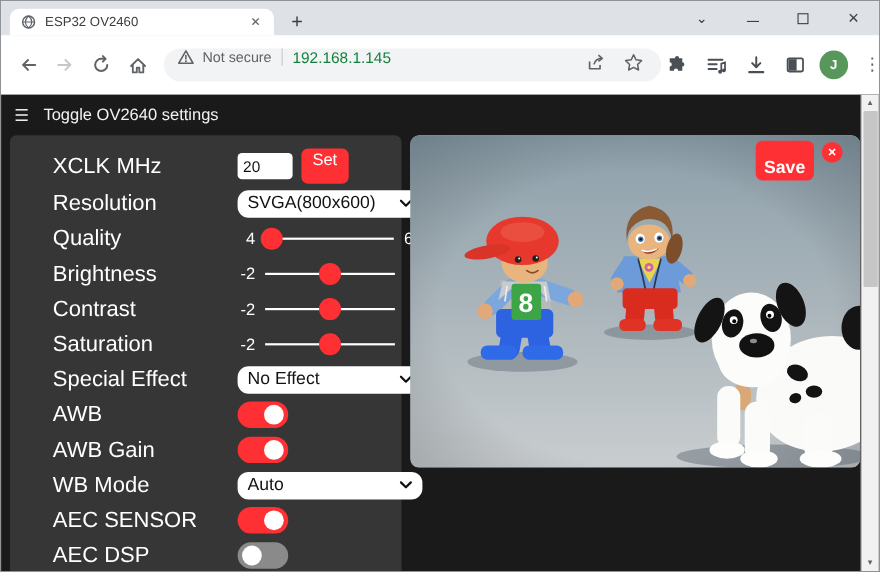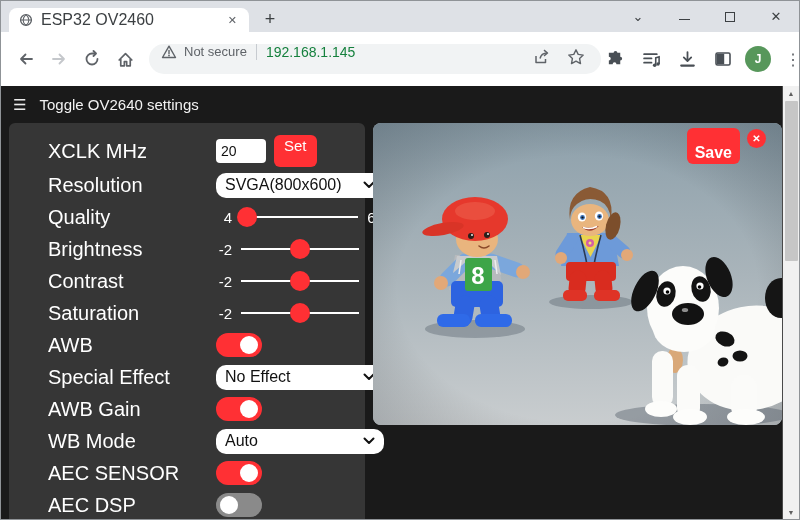--- a/index.html
+++ b/index.html
@@ -4,21 +4,21 @@
 <style>
   * { box-sizing: border-box; margin: 0; padding: 0; }
   html,body { width:800px; height:520px; }
   body { font-family: "Liberation Sans", sans-serif; background:#cfcfcf; }
 
   .window { position:relative; width:800px; height:520px; border:1px solid #8f9397; background:#fff; overflow:hidden; }
 
   
   .tabstrip { position:relative; height:31px; background:#dee1e6; }
   .tab { position:absolute; left:8px; top:7px; width:240px; height:24px; background:#fff; border-radius:8px 8px 0 0; display:flex; align-items:center; padding:0 8px 0 10px; }
-  .tab-title { flex:1; font-size:16px; color:#3c4043; white-space:nowrap; overflow:hidden; }
+  .tab-title { flex:1; font-size:12px; color:#3c4043; white-space:nowrap; overflow:hidden; }
   .tab-close { font-size:11px; color:#5f6368; padding:0 4px; cursor:default; }
   .newtab { position:absolute; left:256px; top:5px; width:26px; height:26px; display:flex; align-items:center; justify-content:center; font-size:18px; color:#3c4043; }
   .wincontrols { position:absolute; right:0; top:0; height:31px; display:flex; }
   .winbtn { width:46px; height:31px; display:flex; align-items:center; justify-content:center; color:#3c4043; font-size:13px; }
   .max-box { width:10px; height:10px; border:1.4px solid #3c4043; }
   .min-bar { width:11px; height:1.6px; background:#3c4043; margin-top:6px; }
 
   
   .toolbar { height:54px; background:#fff; display:flex; align-items:center; padding:0 10px; }
   .navbtn { width:30px; height:30px; display:flex; align-items:center; justify-content:center; margin-right:3px; flex:none; }
@@ -246,38 +246,38 @@
         <span class="ctrl slider">
           <span class="smin">-2</span>
           <span class="track">
               <span class="thumb" style="left: 50%;"></span>
             </span>
           <span class="smax">2</span>
         </span>
       </div>
 
       <div class="row">
-        <span class="lbl">AWB</span>
-        <span class="ctrl">
-            <div class="toggle on">
-              <div class="knob"></div>
-            </div>
-          </span>
-      </div>
-
-      <div class="row">
         <span class="lbl">Special Effect</span>
         <span class="ctrl">
           <div class="select">
             <span>No Effect</span>
             <svg width="12" height="8" viewBox="0 0 12 8">
                 <path d="M1.5 1.5 6 6l4.5-4.5" fill="none" stroke="#111" stroke-width="2" stroke-linecap="round" stroke-linejoin="round"></path>
               </svg>
           </div>
         </span>
+      </div>
+
+      <div class="row">
+        <span class="lbl">AWB</span>
+        <span class="ctrl">
+            <div class="toggle on">
+              <div class="knob"></div>
+            </div>
+          </span>
       </div>
 
       <div class="row">
         <span class="lbl">AWB Gain</span>
         <span class="ctrl">
             <div class="toggle on">
               <div class="knob"></div>
             </div>
           </span>
       </div>

